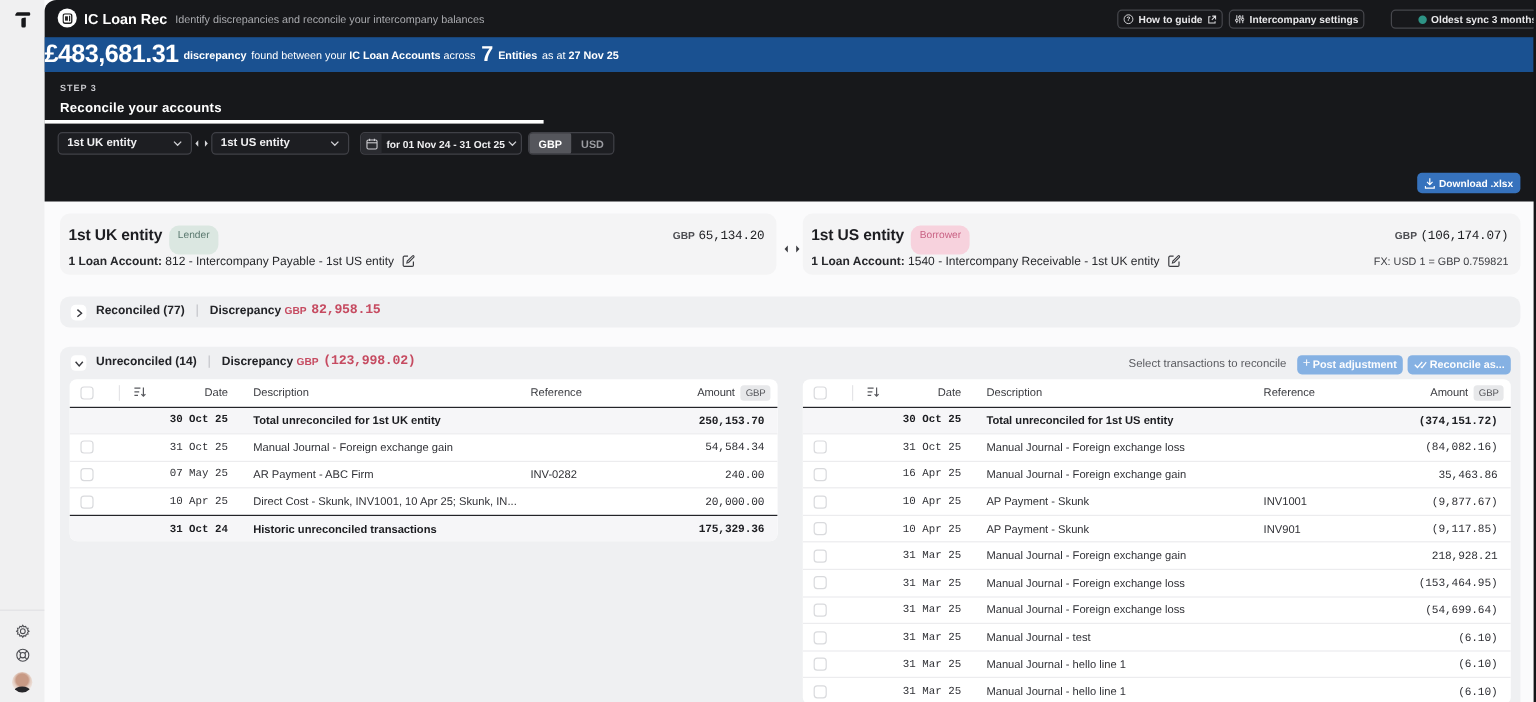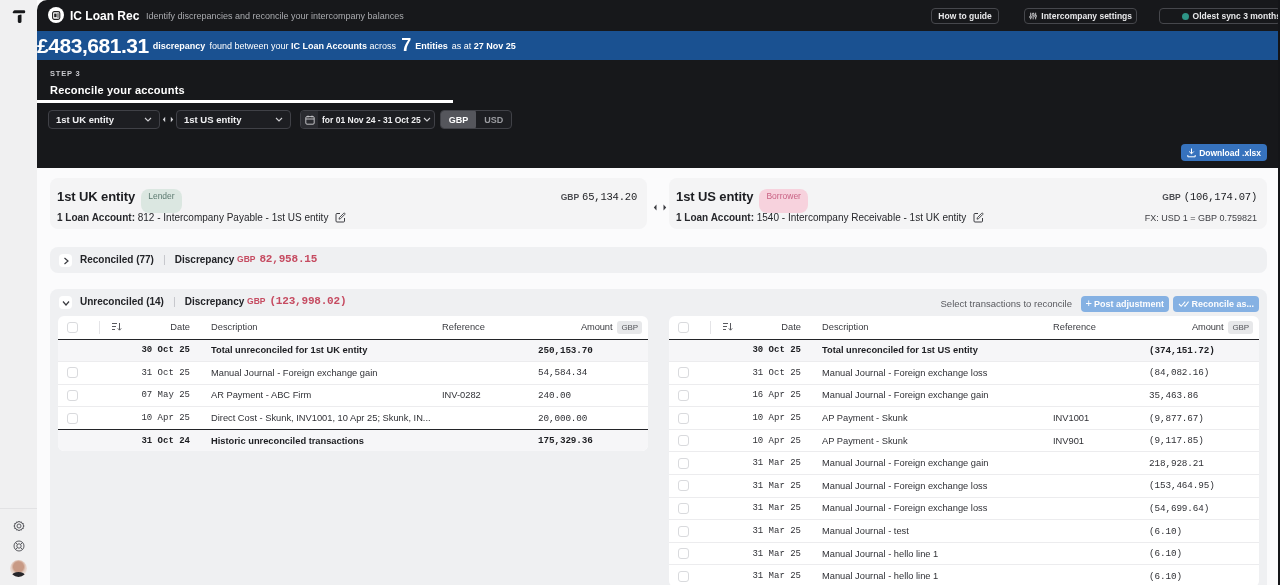--- a/index.html
+++ b/index.html
@@ -97,41 +97,41 @@
 .trow { display:flex; align-items:center; height:22.6px; border-top:1px solid #ececee; font-size:9.3px; color:#303136; position:relative; }
 .trow.hd { height:22.5px; border-top:none; color:#3a3b40; }
 .trow.total { background:#f6f6f8; border-top:1px solid #232428; font-weight:bold; color:#1c1d21; }
 .trow .c-cb { width:30px; display:flex; align-items:center; padding-left:9px; }
 .cb { width:11px; height:11px; border:1px solid #d9dadd; border-radius:3px; background:#fff; }
 .trow .c-sort { width:40px; display:flex; align-items:center; padding-left:23px; }
 .trow .c-date { width:62px; text-align:right; font-family:"Liberation Mono", monospace; font-size:9px; letter-spacing:0; white-space:pre; }
 .trow.hd .c-date { font-family:"Liberation Sans", sans-serif; font-size:9.3px; }
 .trow .c-desc { flex:1; padding-left:21px; white-space:nowrap; overflow:hidden; }
 .trow .c-ref { width:96px; white-space:nowrap; }
-.trow .c-amt { width:110px; text-align:left; font-family:"Liberation Mono", monospace; font-size:9.3px; padding-right:11px; letter-spacing:-0.1px; }
+.trow .c-amt { width:110px; text-align:right; font-family:"Liberation Mono", monospace; font-size:9.3px; padding-right:11px; letter-spacing:-0.1px; }
 .trow.hd .c-amt { font-family:"Liberation Sans", sans-serif; display:flex; align-items:center; justify-content:flex-end; padding-right:6px; }
 .gbppill { background:#e7e8ea; border-radius:3px; font-size:8px; color:#55565b; padding:2px 4px; margin-left:5px; }
 .hd .vline { position:absolute; left:41px; top:5px; bottom:5px; width:1px; background:#e4e4e7; }
 </style>
 </head>
 <body>
 
 <div id="darktop"></div>
 
 <div id="hdr">
   <div class="appicon" style="position:absolute;left:48px;top:7px;width:16px;height:16px;background:#fff;border-radius:50%;"></div>
   <svg style="position:absolute;left:52px;top:11px;" width="9" height="9" viewBox="0 0 9 9">
       <rect x="0.6" y="0.6" width="7.2" height="7.8" rx="1.6" fill="none" stroke="#222" stroke-width="1.1"></rect>
       <rect x="2.2" y="2.6" width="2.4" height="3.6" fill="#222"></rect>
       <line x1="6" y1="2.2" x2="6" y2="6.8" stroke="#222" stroke-width="1"></line>
     </svg>
   <div style="position:absolute;left:70px;top:9px;font-size:12px;font-weight:bold;color:#fff;">IC Loan Rec</div>
   <div style="position:absolute;left:146px;top:11px;font-size:9px;color:#aaabaf;">Identify discrepancies and reconcile your intercompany balances</div>
 
-  <div class="hbtn" style="left:931px;width:68px;">
+  <div class="hbtn" style="left:931px;width:88px;">
     <svg width="10" height="10" viewBox="0 0 10 10">
         <circle cx="5" cy="5" r="4.2" fill="none" stroke="#dddde0" stroke-width="0.9"></circle>
         <text x="5" y="7.2" font-size="6" fill="#dddde0" text-anchor="middle" font-family="Liberation Sans">?</text>
       </svg>
     <span>How to guide</span>
     <svg width="9" height="9" viewBox="0 0 9 9">
         <path d="M3.2 1.5 H1.5 V7.5 H7.5 V5.8" fill="none" stroke="#dddde0" stroke-width="1"></path>
         <path d="M4.8 1 H8 V4.2 M8 1 L4.4 4.6" fill="none" stroke="#dddde0" stroke-width="1"></path>
       </svg>
   </div>

